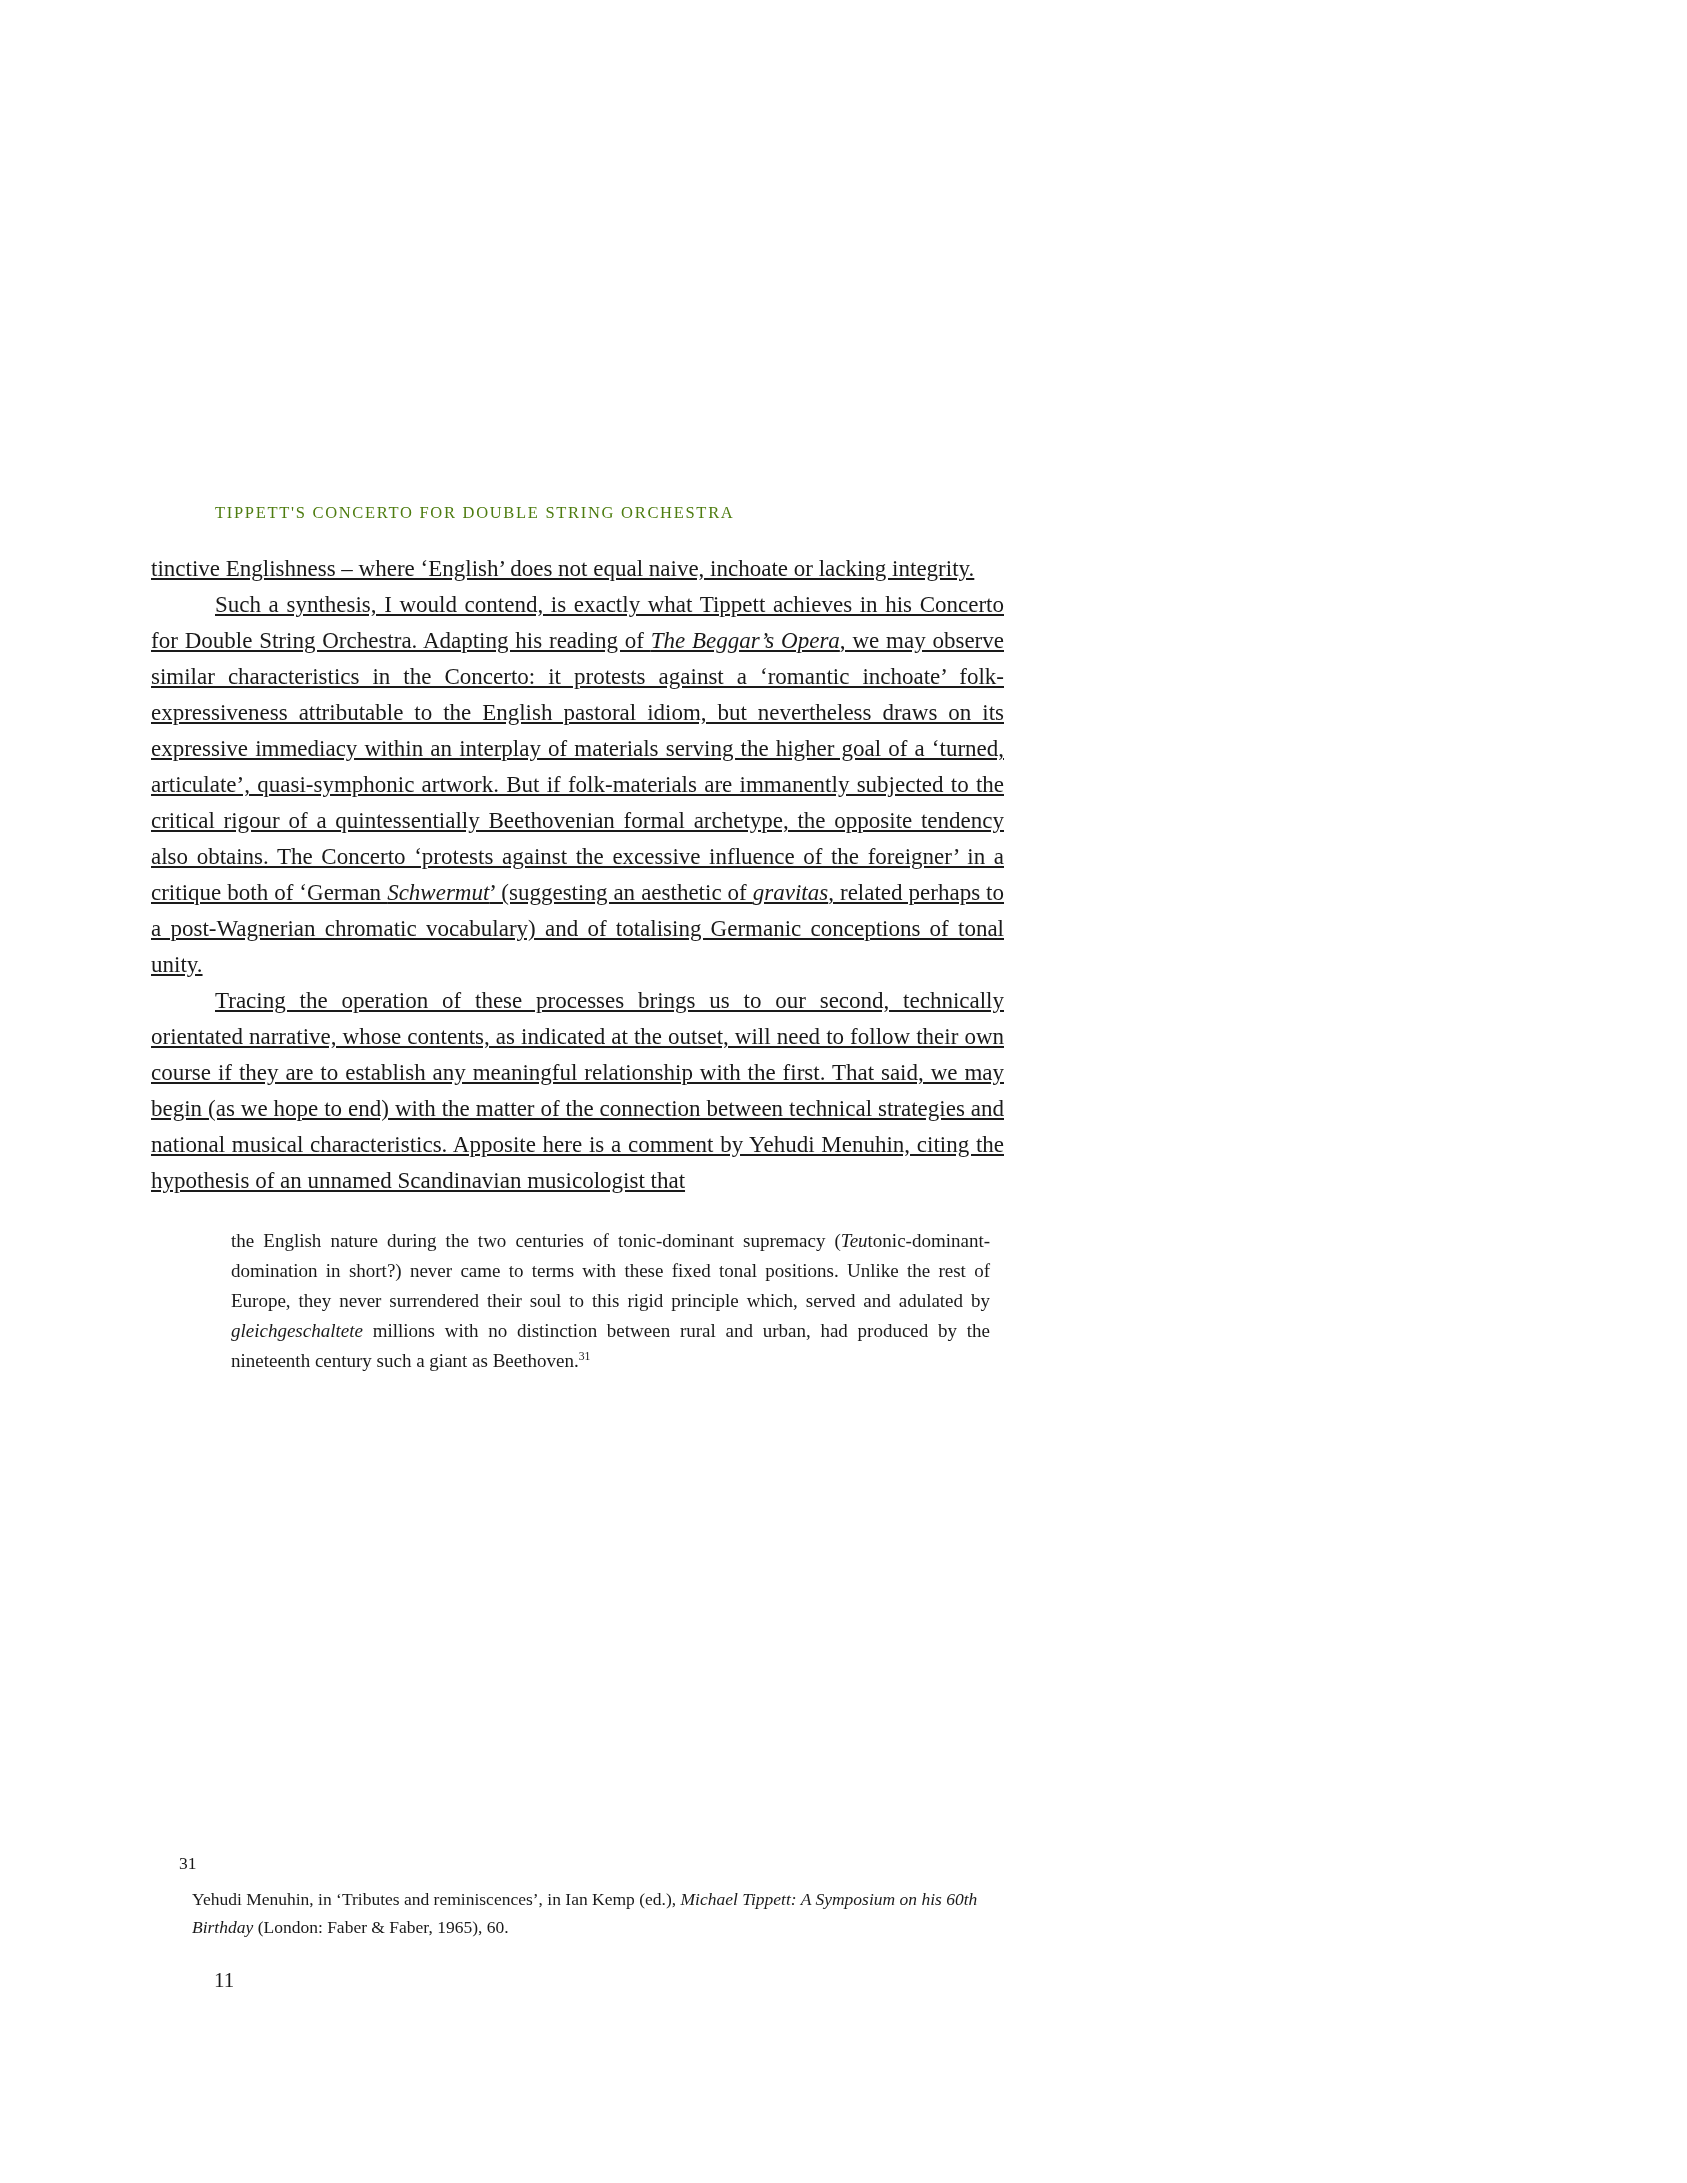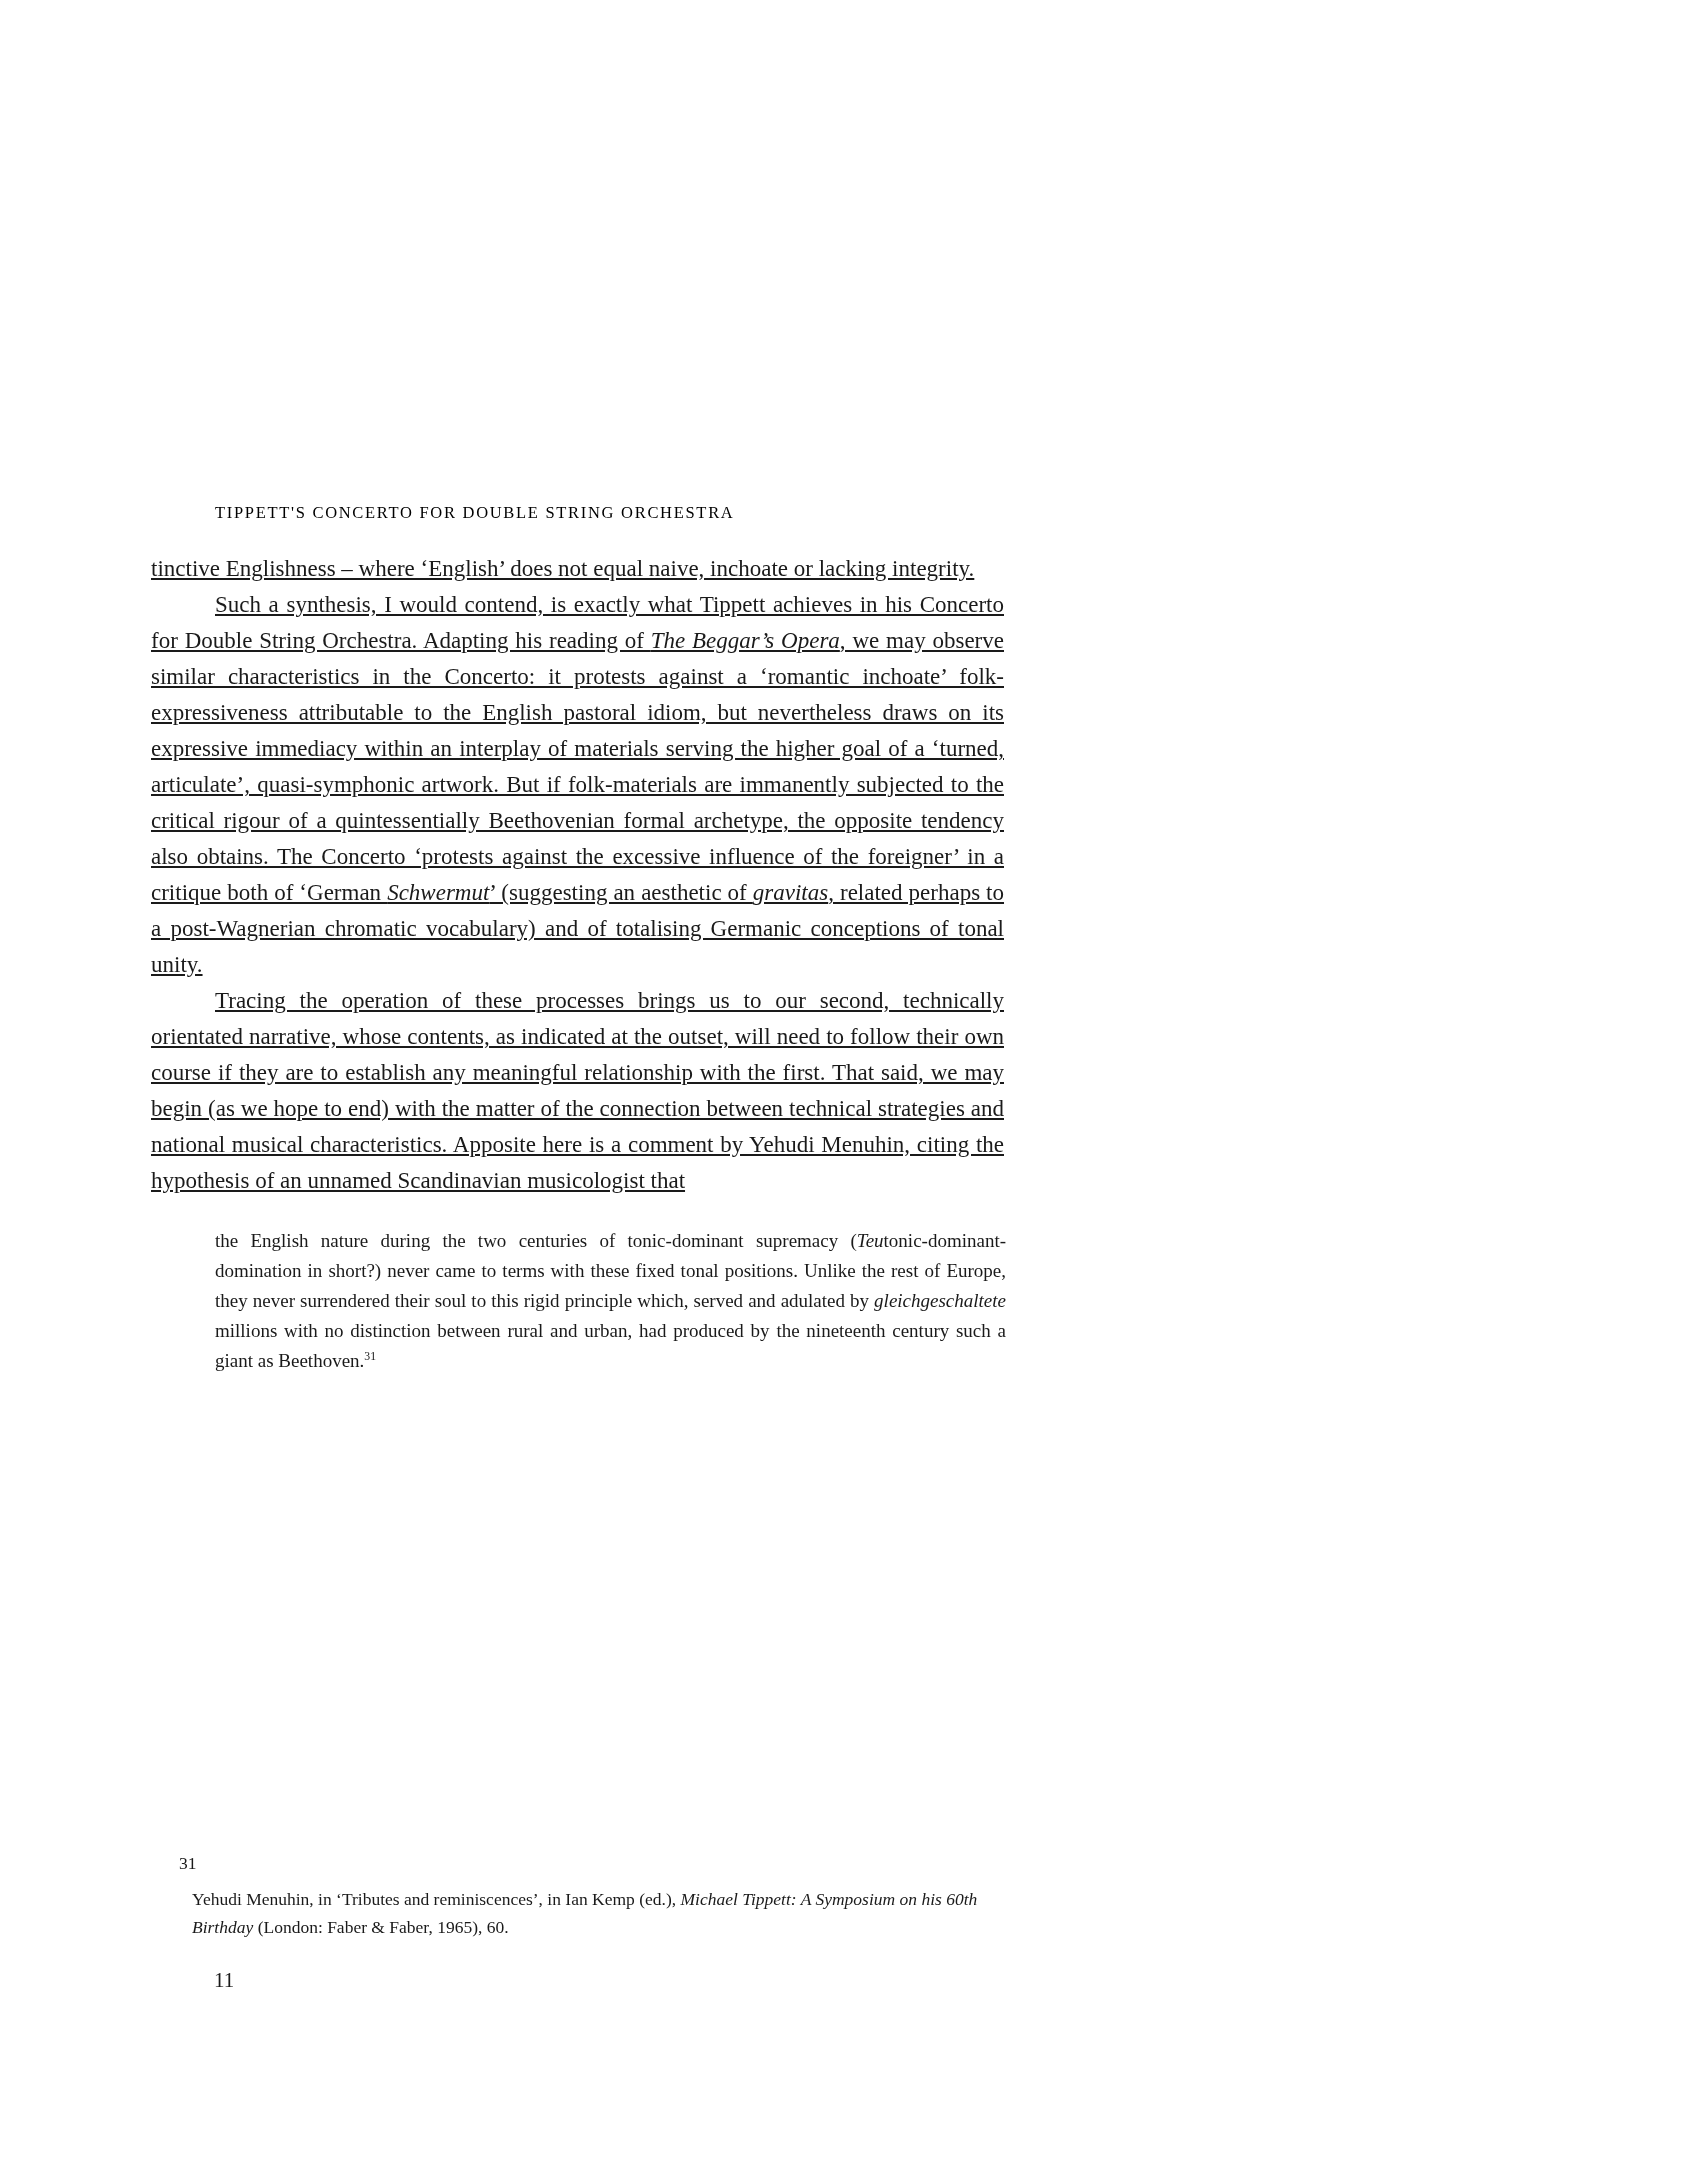--- a/index.html
+++ b/index.html
@@ -27,21 +27,21 @@
     left: 151px;
     top: 503px;
     width: 853px;
   }
 
   .running-head {
     font-size: 16.5px;
     letter-spacing: 1.7px;
     font-variant: small-caps;
     text-transform: uppercase;
-    color: #000000;
+    color: #4d7c0f;
     margin-left: 64px;
     margin-bottom: 28px;
     white-space: nowrap;
   }
 
   p.body {
     font-size: 23px;
     line-height: 36px;
     text-align: justify;
     margin: 0;
@@ -68,21 +68,21 @@
     margin: 0;
     margin-top: 26.5px;
     margin-bottom: 25px;
     margin-left: 64px;
     width: 791px;
     font-size: 19px;
     line-height: 30px;
     text-align: justify;
   }
 
-  blockquote.extract p { margin: 0; }
+  blockquote.extract p { margin: 16px; }
 
   .footnotes {
     position: absolute;
     left: 151px;
     top: 1849px;
     width: 853px;
   }
 
   .footnote {
     display: flex;

